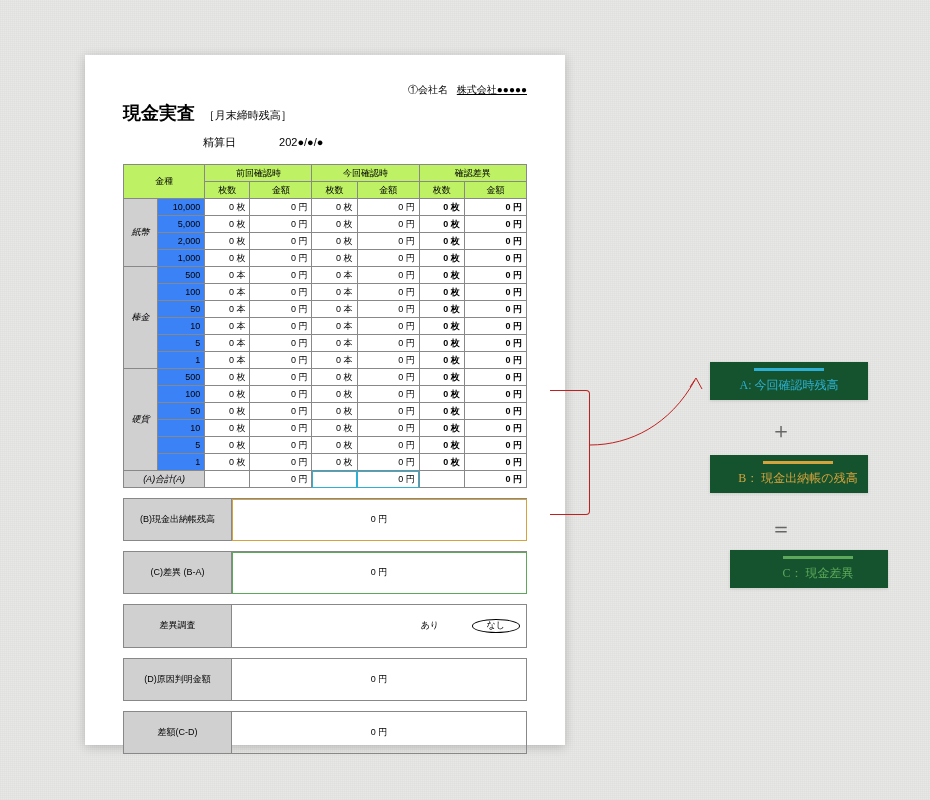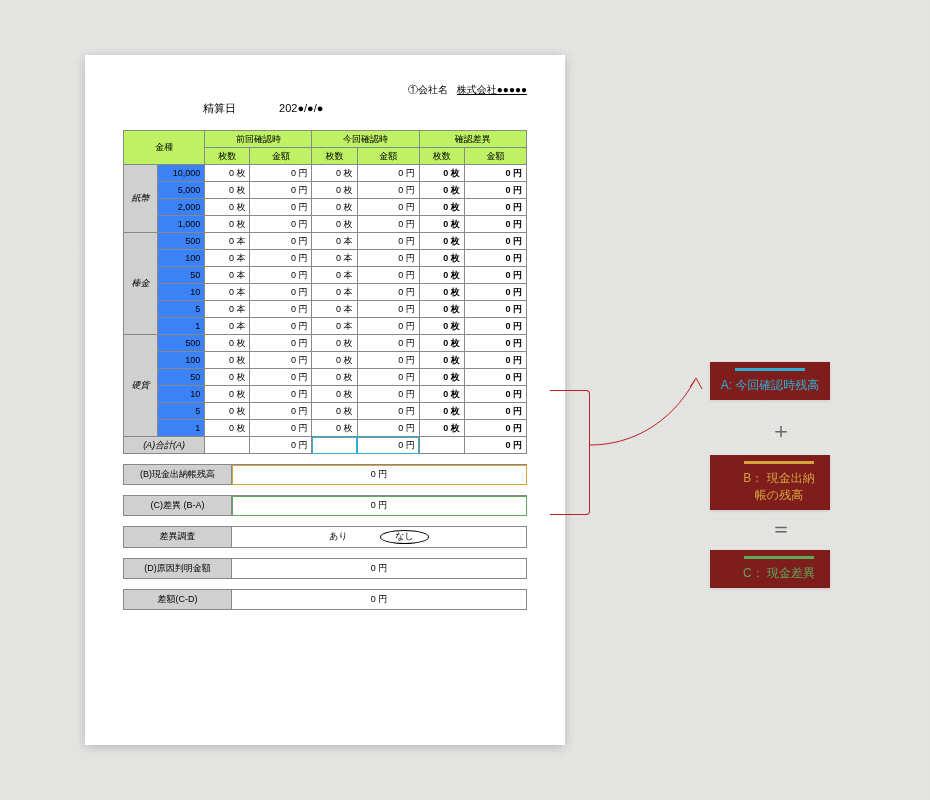--- a/index.html
+++ b/index.html
@@ -39,55 +39,59 @@
 table.grid td { text-align: right; }
 table.grid td.cat { background: #d0d0d0; text-align: center; font-style: italic; }
 table.grid td.denom { background: #3b82f6; text-align: right; margin-top: 20px; }
 table.grid td.bold { font-weight: 700; }
 .col0 { width: 30px; }
 .col1 { width: 42px; }
 .colq { width: 40px; }
 .colamt { width: 55px; }
 
 .sectionrow { width:100%; border-collapse: collapse; font-size: 9px; margin-top: 10px; }
-.sectionrow td { border:1px solid #888; padding: 3px 6px; }
+.sectionrow td { border:1px solid #888; padding: 14px 6px; }
 .sectionrow td.lab { background:#d0d0d0; text-align:center; width:108px; }
 .sectionrow td.val { text-align:center; }
 
-.survey-row td.val { text-align:center; }
+.survey-row td.val { text-align:right; }
 .nashi { display:inline-block; border:1px solid #000; border-radius:50%; padding:0 14px; line-height:1.3; }
 
 .hl-blue { outline: 1.5px solid #2eb0d4; outline-offset: -1px; }
 .hl-oran { outline: 1.5px solid #d6a23c; outline-offset: -1px; }
 .hl-green{ outline: 1.5px solid #5ea85a; outline-offset: -1px; }
 
 
-.anno { position:absolute; width:120px; background:#7f1d1d; padding:6px 10px; font-size:12px; text-align:center; box-shadow:0 1px 3px rgba(0,0,0,0.12); }
+.anno { position:absolute; width:158px; background:#14532d; padding:6px 10px; font-size:12px; text-align:center; box-shadow:0 1px 3px rgba(0,0,0,0.12);font-family:Liberation Serif, serif; }
 .anno .bar { height:3px; width:70px; margin:0 auto 6px auto; }
 .anno-a { left:710px; top:362px; color:#2eb0d4; }
 .anno-a .bar { background:#2eb0d4; }
 .anno-b { left:710px; top:455px; color:#d6a23c;padding-left:28px; }
 .anno-b .bar { background:#d6a23c; }
-.anno-c { left:710px; top:550px; color:#5ea85a;padding-left:28px; }
+.anno-c { left:730px; top:550px; color:#5ea85a;padding-left:28px; }
 .anno-c .bar { background:#5ea85a; }
 .op { position:absolute; left:770px; font-size:22px; color:#666; }
 .op-plus { top:416px; }
 .op-eq  { top:514px; }
 
 .bracket { position:absolute; left:550px; top:390px; height:125px; width:40px; border-right:1px solid #c02020; border-top:1px solid #c02020; border-bottom:1px solid #c02020; border-radius:0 4px 4px 0; }
 .arrow { position:absolute; left:590px; top:375px; width:110px; height:80px; }
 .arrow svg { overflow:visible; }
 </style>
 </head>
 <body>
 
 <div class="doc">
   <div class="company">
     <span class="label">①会社名</span>
     <span class="val">株式会社●●●●●</span>
+  </div>
+  <div class="title-row">
+    <span class="title">現金実査</span>
+    <span class="subtitle">［月末締時残高］</span>
   </div>
   <div class="date-row">
     <span class="dlab">精算日</span>
     <span>202●/●/●</span>
   </div>
 
   <table class="grid">
     <thead>
       <tr>
         <th colspan="2" rowspan="2">金種</th>

